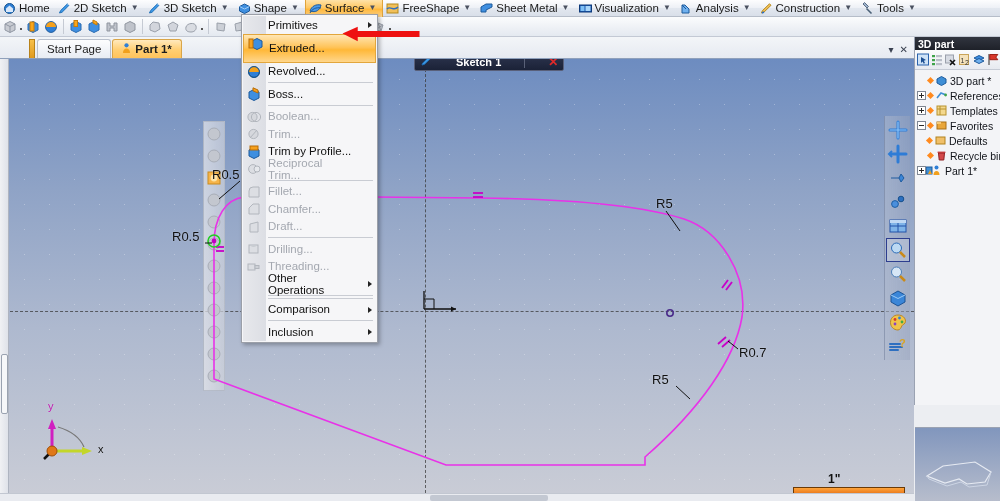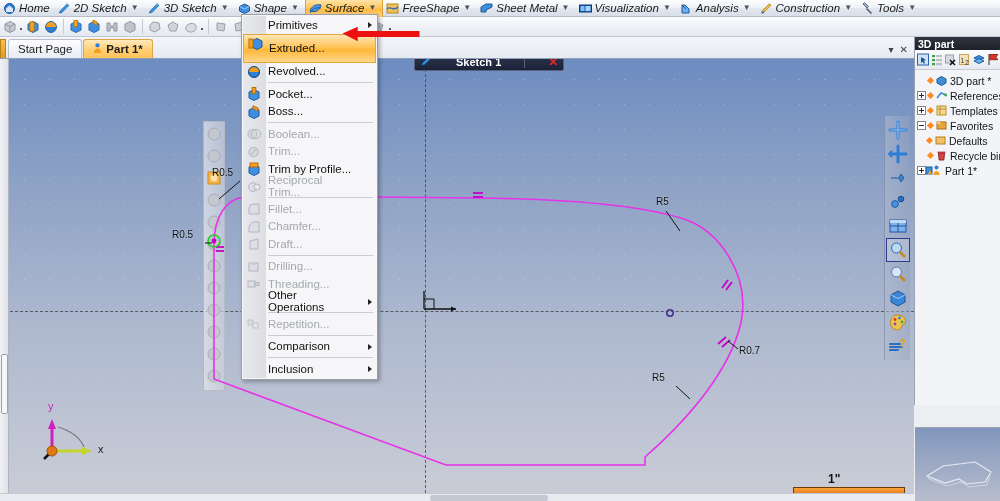--- a/index.html
+++ b/index.html
@@ -15,21 +15,21 @@
   #menubar{
     position:absolute; left:0; top:0; width:1000px; height:17px;
     background:linear-gradient(to bottom,#fdfdfe 0%,#eef1f6 48%,#e2e7ef 52%,#d9dfe9 100%);
     border-bottom:1px solid #b6bdc9;
     display:flex; align-items:center;
   }
   .mitem{
     display:flex; align-items:center; height:17px; padding:0 2px 0 3px;
     white-space:nowrap; color:#1a1a1a; font-size:11.5px; cursor:default;
   }
-  .mitem .mlabel{ padding:0 3px 0 2px;font-style:italic; }
+  .mitem .mlabel{ padding:0 3px 0 2px; }
   .mitem .marrow{ color:#4a5160; font-size:8px; padding:0 4px 0 1px; line-height:1; }
   .mitem.active{
     background:linear-gradient(to bottom,#ffe2a8,#ffc863 45%,#ffb83c 55%,#ffd893);
     border-left:1px solid #e0a33a; border-right:1px solid #e0a33a;
   }
   .micon{ width:13px; height:13px; margin-right:1px; flex:0 0 13px; position:relative; }
 
   
   #toolstrip{
     position:absolute; left:0; top:17px; width:1000px; height:20px;
@@ -40,21 +40,21 @@
   .tbtn{ width:18px; height:18px; margin:0 0px; position:relative; }
   .tdot{ width:5px; height:18px; position:relative; }
   .tdot:after{ content:""; position:absolute; left:1px; top:10px; width:2px; height:2px; background:#555; }
   .tsep{ width:1px; height:15px; background:#c5cad3; margin:0 3px; }
 
   
   #tabbar{
     position:absolute; left:0; top:37px; width:914px; height:22px;
     background:linear-gradient(to bottom,#f3f5f8,#e6eaf1);
     border-bottom:1px solid #8fa0bb;
-    display:flex; align-items:flex-end;
+    display:flex; align-items:flex-end;padding-left:29px;
   }
   .doctab{
     height:19px; display:flex; align-items:center; gap:4px;
     padding:0 9px; font-size:11.5px; color:#1d1d1d;
     border:1px solid #b9c0cc; border-bottom:none;
     border-radius:3px 3px 0 0; margin-right:1px;
     background:linear-gradient(to bottom,#fdfdfe,#e8ecf3);
   }
   .doctab.sel{
     background:linear-gradient(to bottom,#ffe9bd,#ffce72 55%,#ffc35b);
@@ -83,21 +83,21 @@
     height:18px; display:flex; align-items:center; gap:5px;
     padding:0 5px 0 6px;
     background:linear-gradient(to bottom,#2d3550,#1b2237);
     border:1px solid #5b6party; border:1px solid #59607a;
     border-radius:2px;
     color:#ffffff; font-size:11px; font-weight:bold;
   }
   #sketchtab .sep{ width:1px;height:12px;background:#5a6178; }
 
   .dimlabel{
-    position:absolute; color:#111; font-size:10px;
+    position:absolute; color:#111; font-size:13px;
     font-family:"Liberation Sans", sans-serif;
     text-shadow:0 0 2px rgba(255,255,255,.35);
     white-space:nowrap;
   }
 
   #scalebar{
     position:absolute; left:793px; top:487px; width:112px; height:8px;
     background:linear-gradient(to bottom,#ffa43a,#e8761a);
     border:1px solid #6b3a06;
   }
@@ -782,29 +782,20 @@
           <circle cx="8" cy="7" r="5.4" fill="#2f7fd6" stroke="#18558f"></circle>
           <path d="M2.6 7a5.4 5.4 0 0 1 10.8 0z" fill="#f2a01c"></path>
           <circle cx="8" cy="7" r="5.4" fill="none" stroke="#18558f"></circle>
         </svg>
     </span>
     <span>Revolved...</span>
   </div>
 
   <div class="msep"></div>
 
-  <div class="mrow">
-    <span class="mi">
-      <svg width="16" height="14" viewBox="0 0 16 14">
-          <polygon points="3,5 8,2.5 13,5 13,11 8,13.5 3,11" fill="#3f8fe0" stroke="#1d5a9c"></polygon>
-          <rect x="6.2" y="0.5" width="3.6" height="6" fill="#f6a01c" stroke="#b86c06"></rect>
-        </svg>
-    </span>
-    <span>Pocket...</span>
-  </div>
 
   <div class="mrow">
     <span class="mi">
       <svg width="16" height="14" viewBox="0 0 16 14">
           <polygon points="3,5 8,2.5 13,5 13,11 8,13.5 3,11" fill="#3f8fe0" stroke="#1d5a9c"></polygon>
           <polygon points="7,0.8 12,3 12,6 7,3.8" fill="#f6a01c" stroke="#b86c06"></polygon>
         </svg>
     </span>
     <span>Boss...</span>
   </div>
@@ -902,29 +893,20 @@
     <span>Threading...</span>
   </div>
 
   <div class="mrow">
     <span>Other Operations</span>
     <span class="sub"></span>
   </div>
 
   <div class="msep"></div>
 
-  <div class="mrow dis">
-    <span class="mi">
-      <svg width="16" height="14" viewBox="0 0 16 14">
-          <rect x="2" y="3" width="5" height="5" fill="#dcdee3" stroke="#c1c4ca"></rect>
-          <rect x="7" y="6" width="5" height="5" fill="#e4e6ea" stroke="#c1c4ca"></rect>
-        </svg>
-    </span>
-    <span>Repetition...</span>
-  </div>
 
   <div class="msep"></div>
 
   <div class="mrow">
     <span>Comparison</span>
     <span class="sub"></span>
   </div>
 
   <div class="msep"></div>
 

